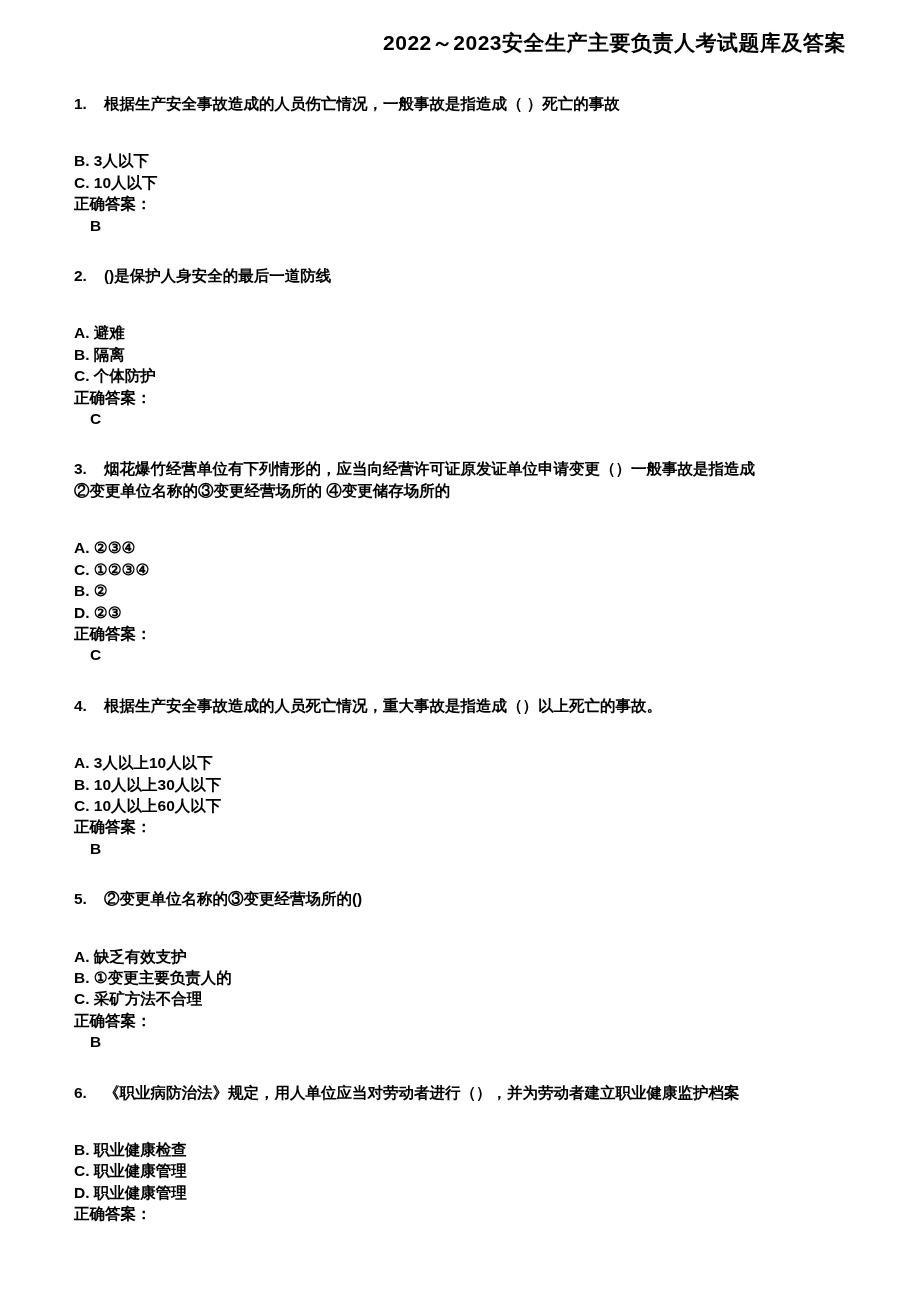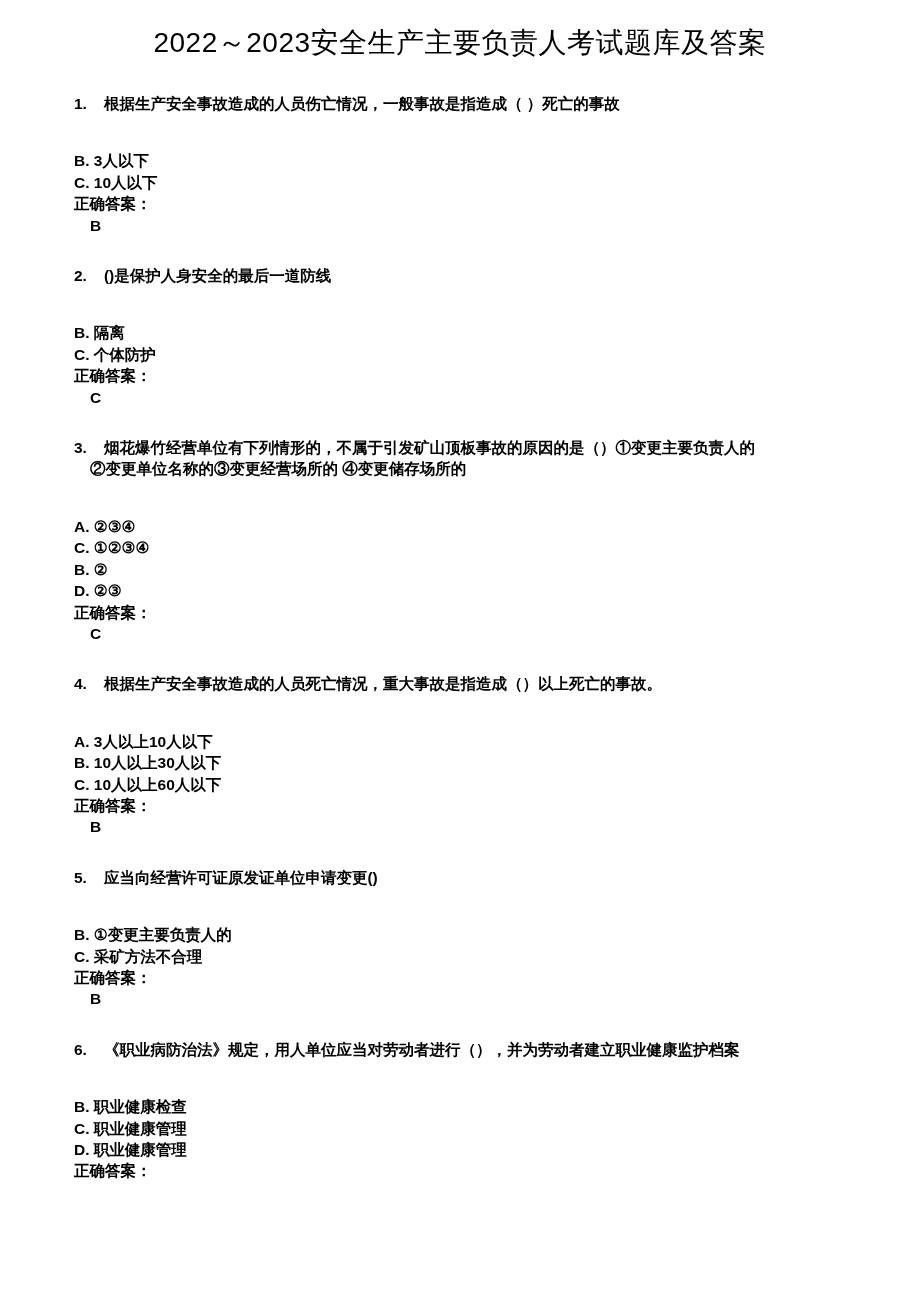--- a/index.html
+++ b/index.html
@@ -16,44 +16,43 @@
   }
   .page {
     box-sizing: border-box;
     width: 920px;
     height: 1302px;
     padding: 31px 74px 0 74px;
     font-size: 15.5px;
     line-height: 21.4px;
   }
   .doc-title {
-    font-size: 28px;
-    font-weight: normal;
+    font-size: 21px;
+    font-weight: bold;
     line-height: 24px;
-    text-align: center;
+    text-align: right;
     margin: 0 0 38px 0;
     letter-spacing: 0.5px;
   }
   .question {
     margin: 0 0 29px 0;
     font-weight: bold;
   }
   .q-text {
     margin: 0 0 36px 0;
   }
   .q-num {
     display: inline-block;
     margin-right: 17px;
   }
   .option {
     white-space: pre-wrap;
   }
   .q-line2 {
     white-space: pre-wrap;
-    margin-left: 16px;
   }
   .answer-value {
     padding-left: 16px;
     min-height: 21.4px;
   }
 </style>
 </head>
 <body>
 
 <div class="page">
@@ -70,30 +69,31 @@
     </div>
     <div class="answer-label">正确答案：</div>
     <div class="answer-value">B</div>
   </div>
 
   <div class="question">
     <div class="q-text">
       <span class="q-num">2.</span><span>()是保护人身安全的最后一道防线</span>
     </div>
     <div class="options">
+      <div class="option">A. 避难</div>
       <div class="option">B. 隔离</div>
       <div class="option">C. 个体防护</div>
     </div>
     <div class="answer-label">正确答案：</div>
     <div class="answer-value">C</div>
   </div>
 
   <div class="question">
     <div class="q-text">
-      <span class="q-num">3.</span><span>烟花爆竹经营单位有下列情形的，不属于引发矿山顶板事故的原因的是（）①变更主要负责人的</span>
+      <span class="q-num">3.</span><span>烟花爆竹经营单位有下列情形的，应当向经营许可证原发证单位申请变更（）一般事故是指造成</span>
       <div class="q-line2">②变更单位名称的③变更经营场所的 ④变更储存场所的</div>
     </div>
     <div class="options">
       <div class="option">A. ②③④</div>
       <div class="option">C. ①②③④</div>
       <div class="option">B. ②</div>
       <div class="option">D. ②③</div>
     </div>
     <div class="answer-label">正确答案：</div>
     <div class="answer-value">C</div>
@@ -107,23 +107,24 @@
       <div class="option">A. 3人以上10人以下</div>
       <div class="option">B. 10人以上30人以下</div>
       <div class="option">C. 10人以上60人以下</div>
     </div>
     <div class="answer-label">正确答案：</div>
     <div class="answer-value">B</div>
   </div>
 
   <div class="question">
     <div class="q-text">
-      <span class="q-num">5.</span><span>应当向经营许可证原发证单位申请变更()</span>
+      <span class="q-num">5.</span><span>②变更单位名称的③变更经营场所的()</span>
     </div>
     <div class="options">
+      <div class="option">A. 缺乏有效支护</div>
       <div class="option">B. ①变更主要负责人的</div>
       <div class="option">C. 采矿方法不合理</div>
     </div>
     <div class="answer-label">正确答案：</div>
     <div class="answer-value">B</div>
   </div>
 
   <div class="question">
     <div class="q-text">
       <span class="q-num">6.</span><span>《职业病防治法》规定，用人单位应当对劳动者进行（），并为劳动者建立职业健康监护档案</span>

